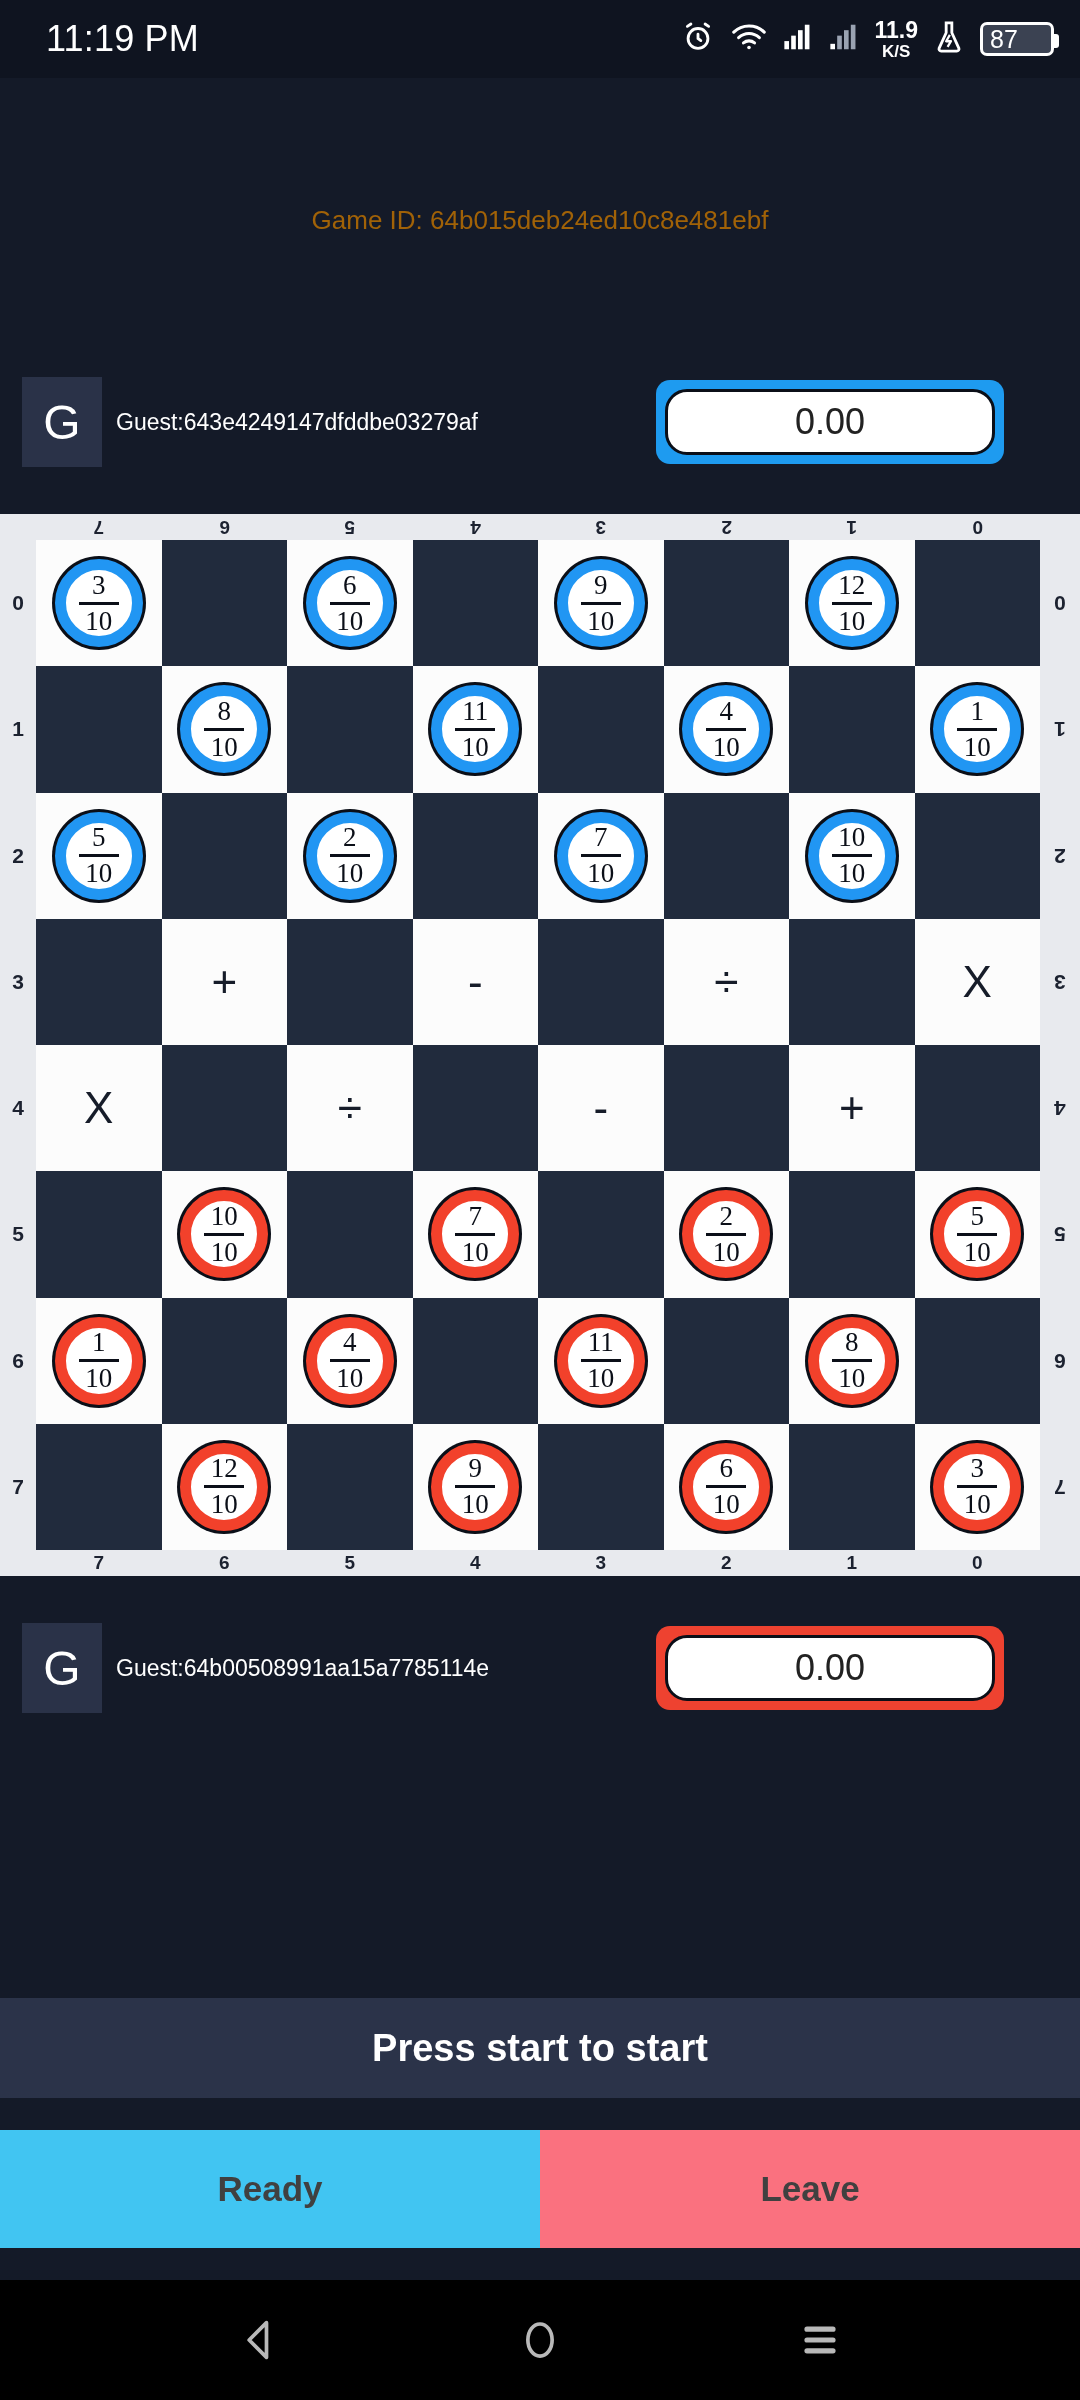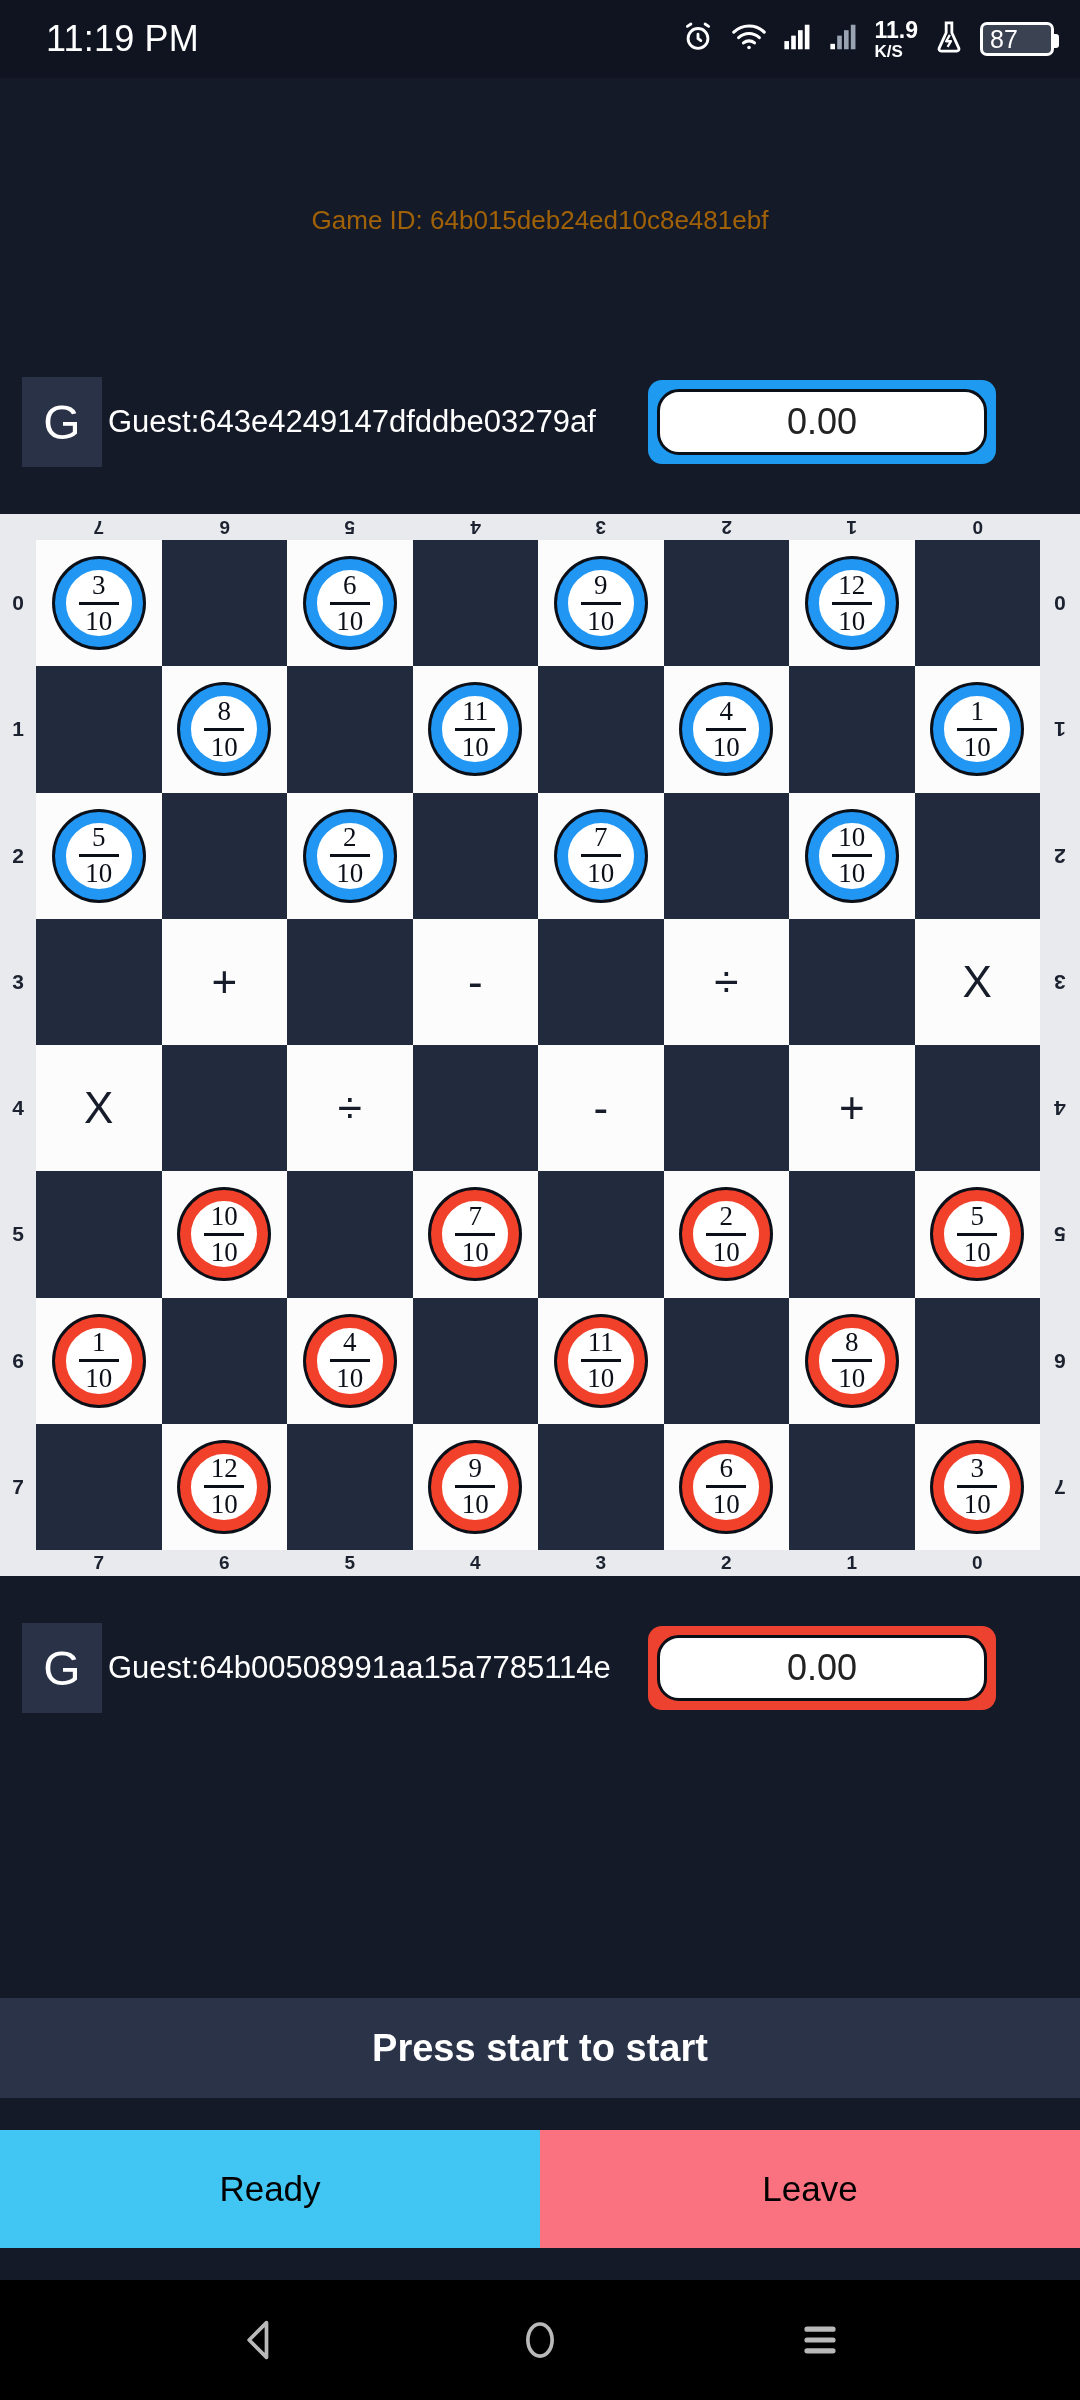--- a/index.html
+++ b/index.html
@@ -18,21 +18,21 @@
   .statusbar{
     height:78px; flex:0 0 78px;
     background:#0F1420;
     display:flex; align-items:center;
     padding:0 26px 0 46px;
     color:#FFFFFF;
   }
   .clock-text{ font-size:36px; letter-spacing:0.2px; }
   .sb-right{ margin-left:auto; display:flex; align-items:center; gap:16px; }
   .sb-ico{ display:block; }
-  .netspeed{ display:flex; flex-direction:column; line-height:1; }
+  .netspeed{ display:flex; flex-direction:column; align-items:center; line-height:1; }
   .netspeed .v{ font-size:23px; font-weight:bold; }
   .netspeed .u{ font-size:17px; font-weight:bold; margin-top:1px; }
   .battery{
     display:flex; align-items:center;
     border:3px solid #FFFFFF; border-radius:7px;
     height:34px; min-width:74px; padding:0 7px;
     position:relative; background:#3B4252;
   }
   .battery:after{
     content:""; position:absolute; right:-8px; top:9px;
@@ -54,22 +54,22 @@
     padding:0 26px 0 22px;
     background:#141A28;
   }
   .avatar{
     width:80px; height:90px; flex:0 0 80px;
     background:#2A3248; color:#FFFFFF;
     display:flex; align-items:center; justify-content:center;
     font-size:48px;
   }
   .pname{
-    flex:1; color:#FFFFFF; font-size:31px; line-height:1.25;
-    margin-left:6px; word-break:break-all; max-width:540px;
+    flex:1; color:#FFFFFF; font-size:23px; line-height:1.25;
+    margin-left:14px; word-break:break-all; max-width:540px;
   }
   .scorebox{
     width:348px; flex:0 0 348px; height:84px;
     border-radius:14px; padding:9px;
     display:flex;
   }
   .scorebox.blue{ background:#1E9BF0; }
   .scorebox.red{  background:#EE4230; }
   .scoreinner{
     flex:1; background:#FFFFFF; border:3px solid #0B0F18;
@@ -143,21 +143,21 @@
   .spacer{ flex:1; background:#141A28; }
   .banner{
     height:100px; flex:0 0 100px;
     background:#2B3349; color:#FFFFFF;
     display:flex; align-items:center; justify-content:center;
     font-size:38px; font-weight:bold;
   }
   .actions{ height:118px; flex:0 0 118px; display:flex; }
   .btn{
     flex:1; display:flex; align-items:center; justify-content:center;
-    font-size:35px; color:#000000;
+    font-size:35px; color:#404040;font-weight:bold;
   }
   .btn.ready{ background:#41C5F2; }
   .btn.leave{ background:#FA717F; }
 
   .navbar{
     height:120px; flex:0 0 120px;
     background:#000000;
     display:flex; align-items:center; justify-content:space-around;
     padding:0 120px;
   }

